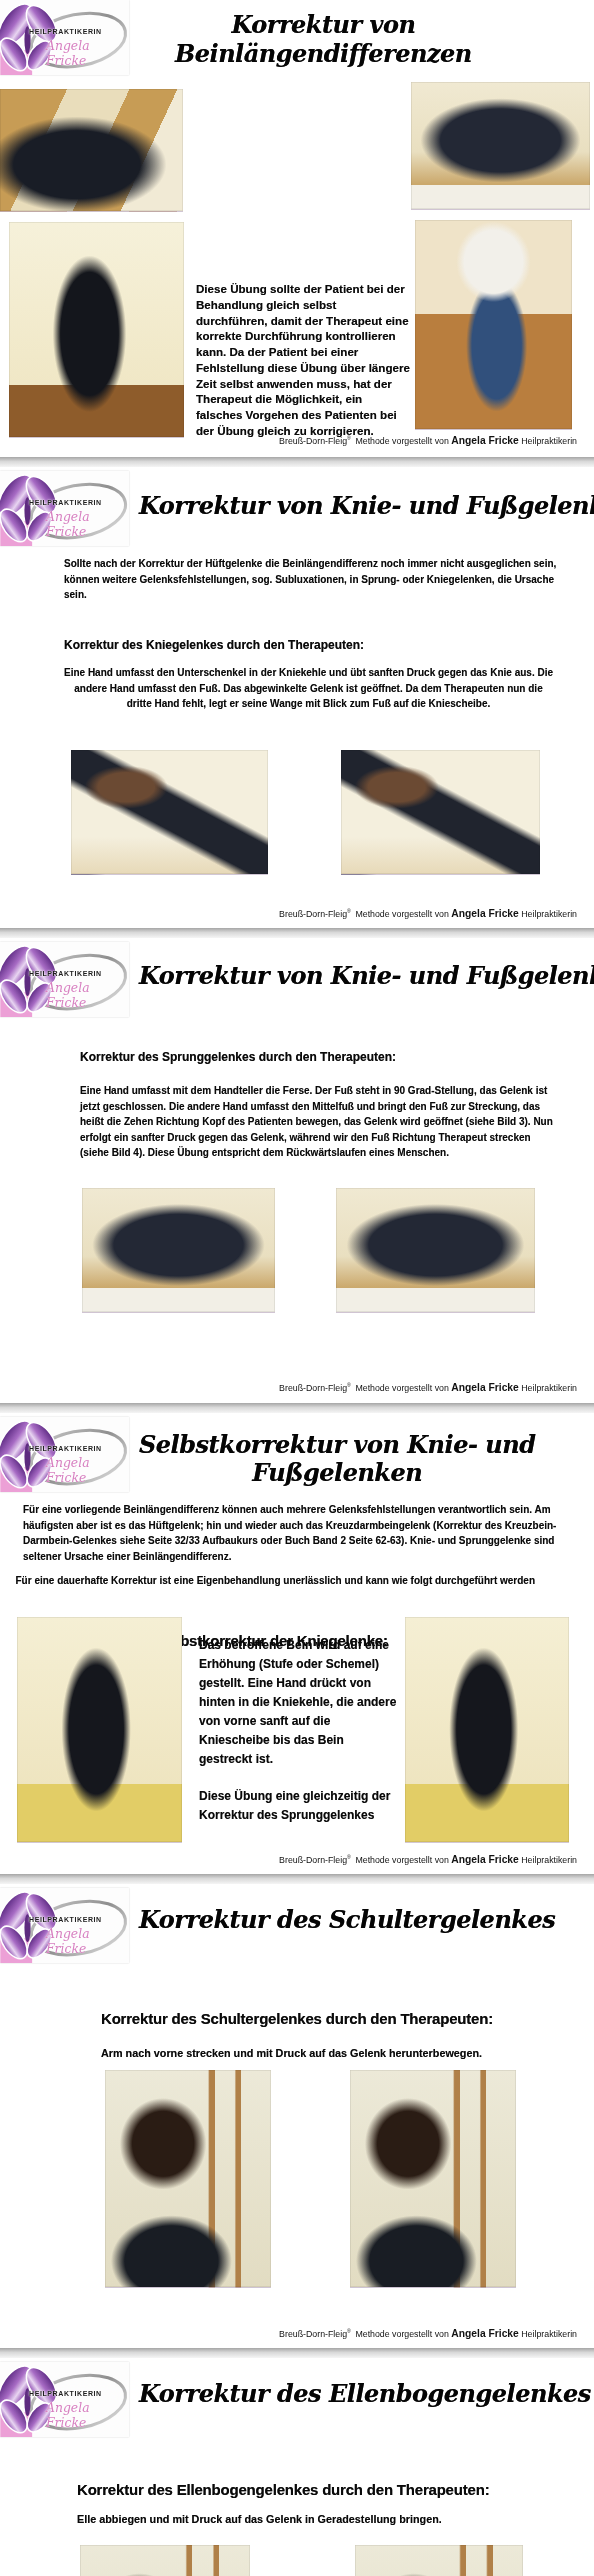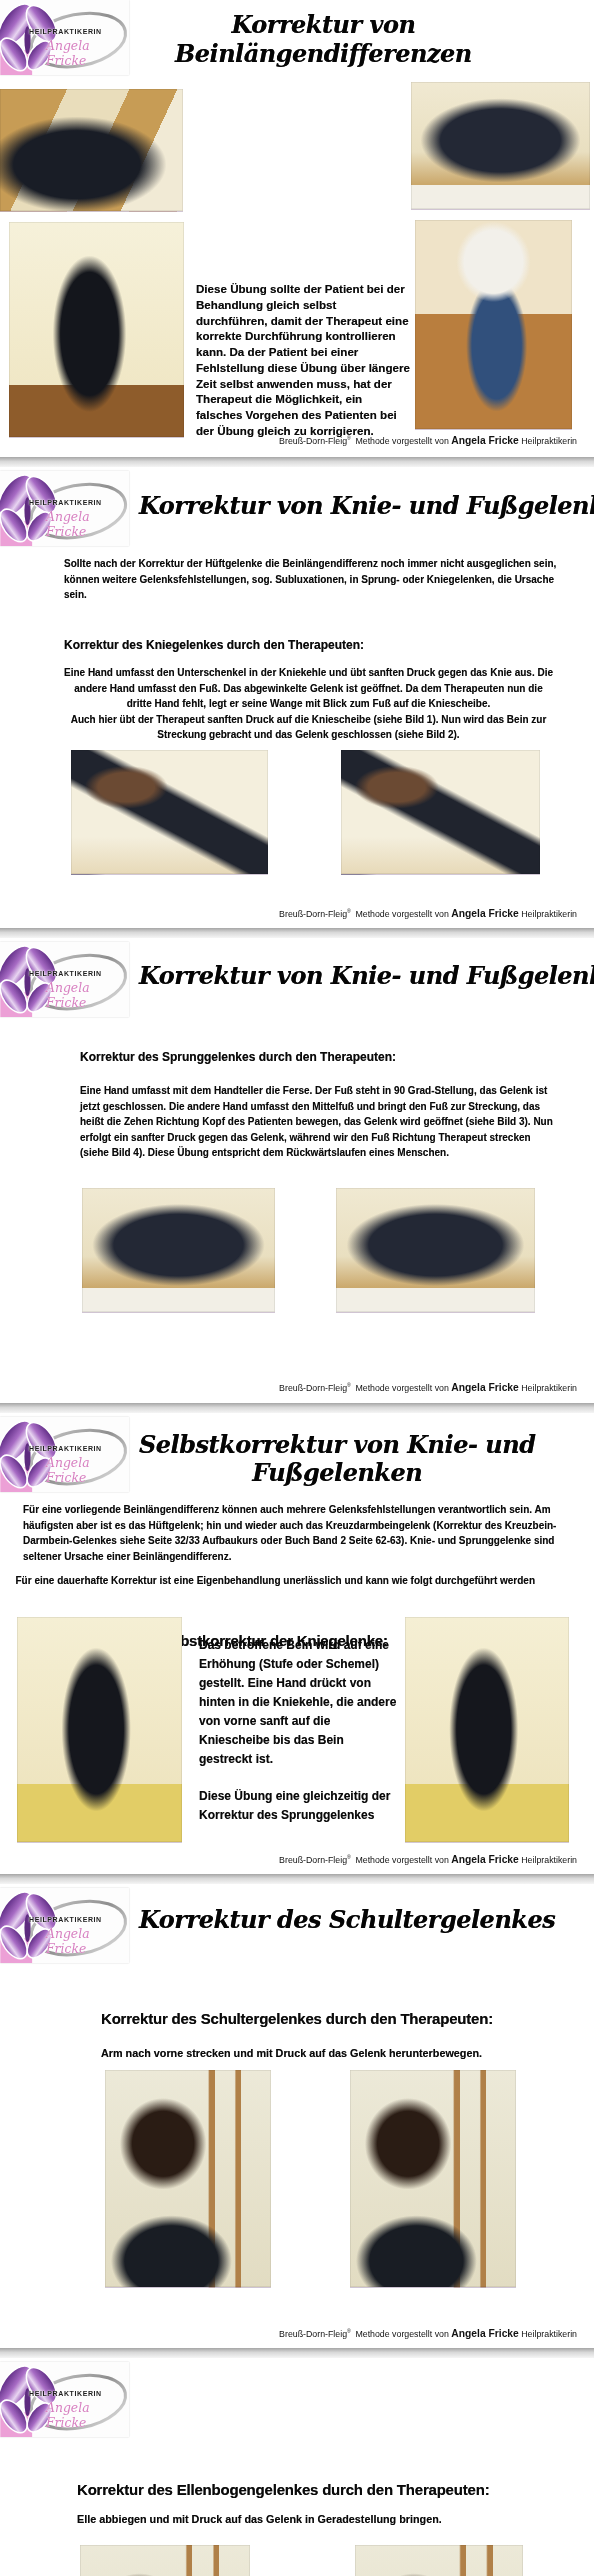--- a/index.html
+++ b/index.html
@@ -134,21 +134,20 @@
         <ellipse cx="53" cy="78" rx="6" ry="27" fill="#5d2b7f"></ellipse>
       </svg>
       <div class="prof">HEILPRAKTIKERIN</div>
       <div class="name">Angela Fricke</div>
     </div>
     <h1 class="abs script-title" style="left:139px;top:35px">Korrektur von Knie- und Fußgelenken</h1>
     <p class="abs t-body" style="left:64px;top:99px;width:495px">Sollte nach der Korrektur der Hüftgelenke die Beinlängendifferenz noch immer nicht ausgeglichen sein, können weitere Gelenksfehlstellungen, sog. Subluxationen, in Sprung- oder Kniegelenken, die Ursache sein.</p>
     <h2 class="abs t-sub" style="left:64px;top:181px">Korrektur des Kniegelenkes durch den Therapeuten:</h2>
     <div class="abs t-body" style="left:64px;top:208px;width:489px">
       <span class="blockline">Eine Hand umfasst den Unterschenkel in der Kniekehle und übt sanften Druck gegen das Knie aus. Die andere Hand umfasst den Fuß. Das abgewinkelte Gelenk ist geöffnet. Da dem Therapeuten nun die dritte Hand fehlt, legt er seine Wange mit Blick zum Fuß auf die Kniescheibe.</span>
-      <span class="blockline">Auch hier übt der Therapeut sanften Druck auf die Kniescheibe (siehe Bild 1). Nun wird das Bein zur Streckung gebracht und das Gelenk geschlossen (siehe Bild 2).</span>
     </div>
     <div class="photo ph-kneeface" style="left:71px;top:293px;width:197px;height:124px"></div>
     <div class="photo ph-kneeface" style="left:341px;top:293px;width:199px;height:124px"></div>
     <div class="footer" style="top:451px">
       <span>Breuß-Dorn-Fleig</span><sup>®</sup>
       <span>Methode vorgestellt von</span>
       <span class="f-name">Angela Fricke</span>
       <span>Heilpraktikerin</span>
     </div>
   </section>
@@ -261,20 +260,21 @@
           <ellipse cx="30" cy="48" rx="46" ry="25" transform="rotate(-55 30 48)"></ellipse>
           <ellipse cx="80" cy="46" rx="40" ry="22" transform="rotate(55 80 46)"></ellipse>
           <ellipse cx="26" cy="106" rx="36" ry="20" transform="rotate(55 26 106)"></ellipse>
           <ellipse cx="76" cy="108" rx="32" ry="18" transform="rotate(-55 76 108)"></ellipse>
         </g>
         <ellipse cx="53" cy="78" rx="6" ry="27" fill="#5d2b7f"></ellipse>
       </svg>
       <div class="prof">HEILPRAKTIKERIN</div>
       <div class="name">Angela Fricke</div>
     </div>
+    <h1 class="abs script-title" style="left:139px;top:32px">Korrektur des Ellenbogengelenkes</h1>
     <h2 class="abs t-big" style="left:77px;top:133px">Korrektur des Ellenbogengelenkes durch den Therapeuten:</h2>
     <p class="abs t-small" style="left:77px;top:165px">Elle abbiegen und mit Druck auf das Gelenk in Geradestellung bringen.</p>
     <div class="photo ph-shoulder" style="left:80px;top:197px;width:170px;height:219px"></div>
     <div class="photo ph-shoulder" style="left:355px;top:197px;width:168px;height:219px"></div>
 
   </section>
 
 </div>
 
 

